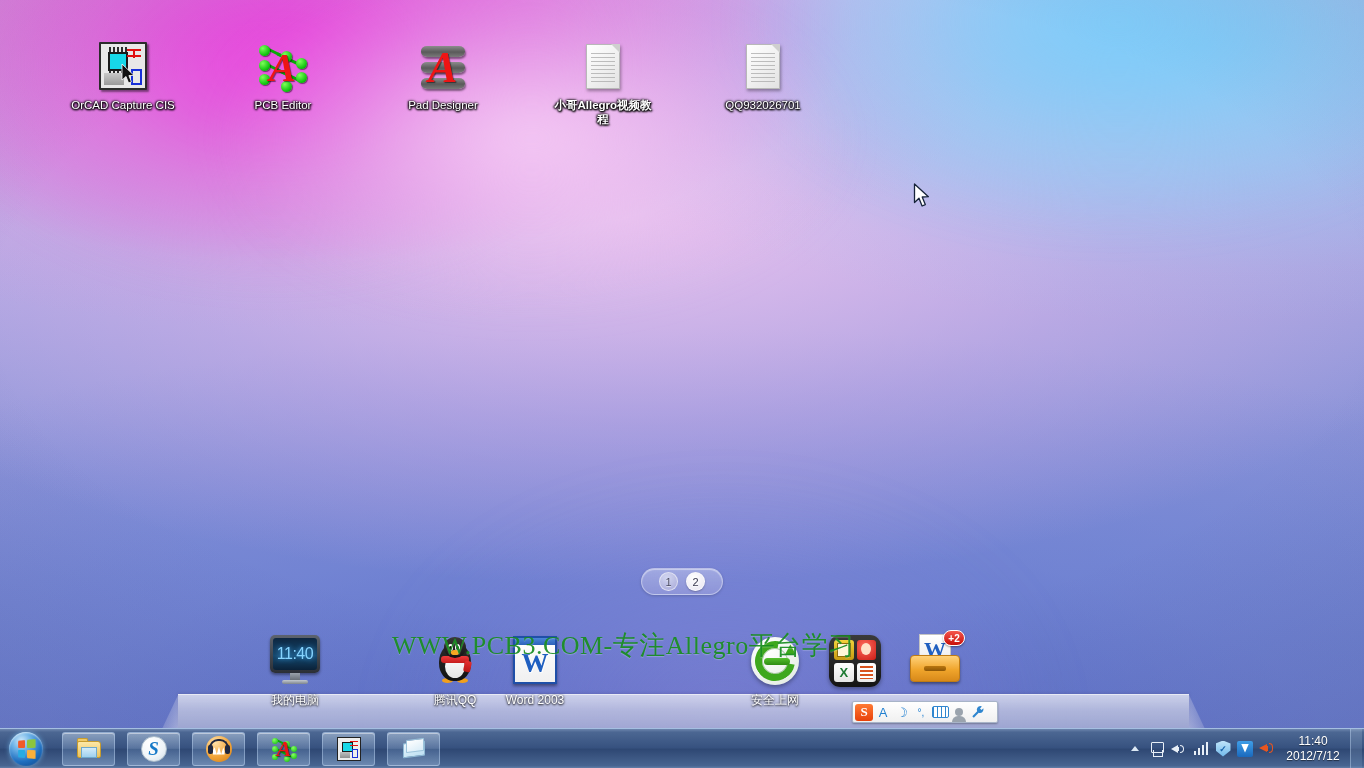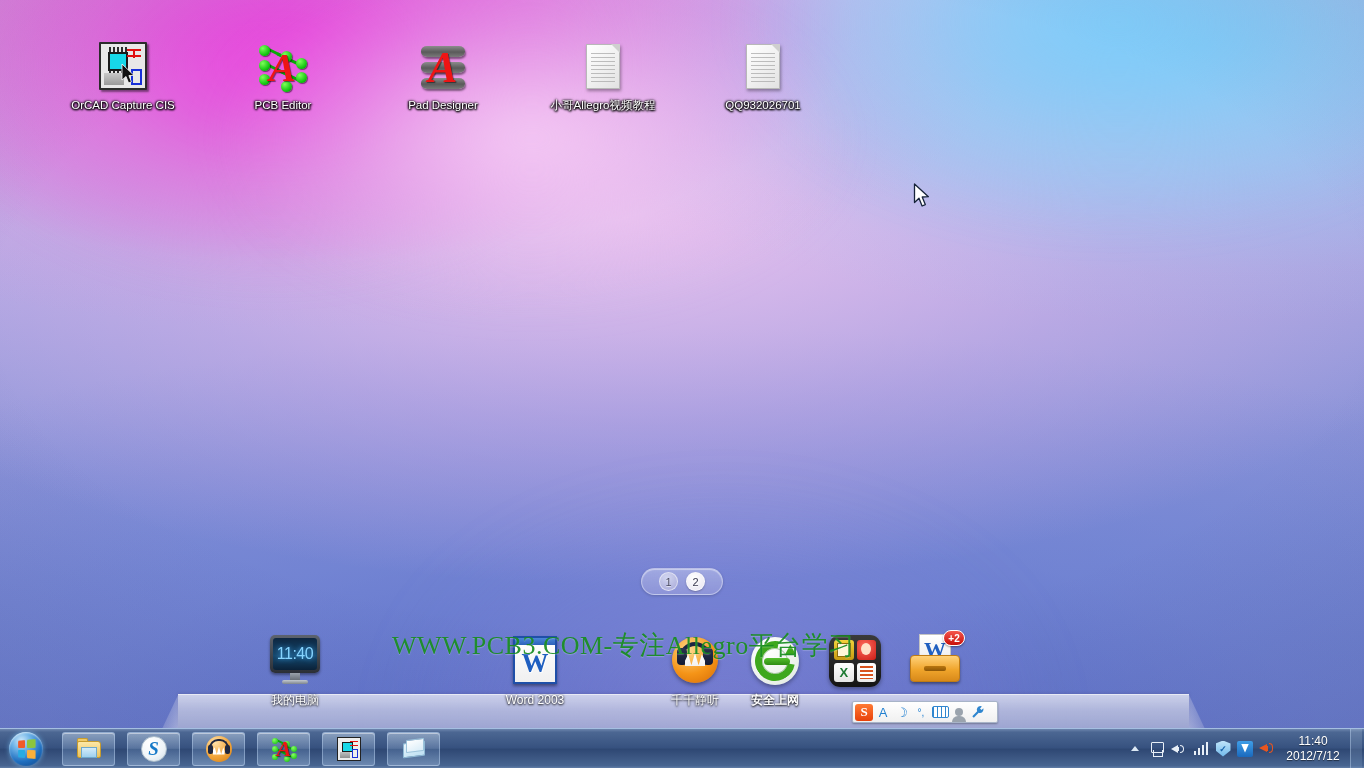--- a/index.html
+++ b/index.html
@@ -543,21 +543,21 @@
   <div class="desk-icon" style="left:388px; top:42px;">
     <div class="glyph ic-pad">
       <div class="bar" style="top:4px;"></div>
       <div class="bar" style="top:20px;"></div>
       <div class="bar" style="top:36px;"></div>
       <div class="redA" style="left:11px; top:0px; font-size:44px;">A</div>
     </div>
     <div class="lbl">Pad Designer</div>
   </div>
 
-  <div class="desk-icon" style="left:548px; top:42px;">
+  <div class="desk-icon" style="left:548px; top:42px;font-weight:bold;">
     <div class="glyph">
       <div class="ic-doc">
           <div class="lines"></div>
         </div>
     </div>
     <div class="lbl">小哥Allegro视频教程</div>
   </div>
 
   <div class="desk-icon" style="left:708px; top:42px;">
     <div class="glyph">
@@ -584,45 +584,51 @@
       <div class="d-mon">
           <div class="scr">11:40</div>
         </div>
       <div class="d-stand"></div>
         <div class="d-base"></div>
     </div>
     <div class="ilabel">我的电脑</div>
   </div>
 
 
+  <div class="dock-item" style="left:240px; top:0px;">
+    <div class="ibox">
+      <div class="d-qq">
+        <div class="ft l"></div>
+          <div class="ft r"></div>
+        <div class="bod"></div>
+          <div class="belly"></div>
+        <div class="sc"></div>
+          <div class="sct"></div>
+        <div class="hd"></div>
+          <div class="ey l"></div>
+          <div class="ey r"></div>
+          <div class="bk"></div>
+      </div>
+    </div>
+    <div class="ilabel">腾讯QQ</div>
+  </div>
 
   <div class="dock-item" style="left:320px; top:0px;">
     <div class="ibox">
       <div class="d-word">
           <div class="top"></div>
         <div class="w">W</div>
         </div>
     </div>
     <div class="ilabel">Word 2003</div>
   </div>
 
 
-  <div class="dock-item" style="left:480px; top:0px;">
-    <div class="ibox">
-      <div class="d-tt">
-          <div class="arc"></div>
-          <div class="hp l"></div>
-          <div class="hp r"></div>
-          <div class="wv"></div>
-        </div>
-    </div>
-    <div class="ilabel">千千静听</div>
-  </div>
-
-  <div class="dock-item" style="left:560px; top:0px;font-weight:bold;">
+
+  <div class="dock-item" style="left:560px; top:0px;">
     <div class="ibox">
       <div class="d-e">
           <div class="ring"></div>
           <div class="bar2"></div>
           <div class="arw"></div>
         </div>
     </div>
     <div class="ilabel">安全上网</div>
   </div>
 

